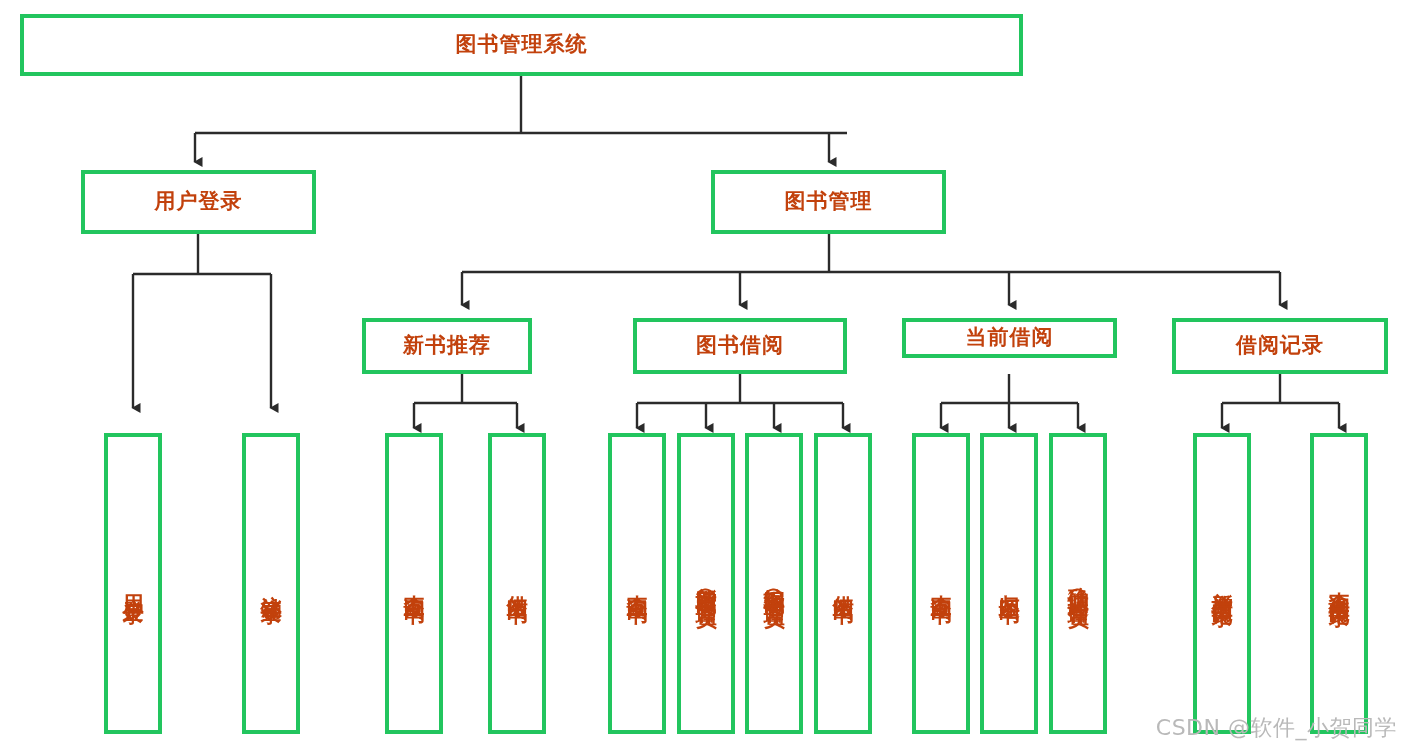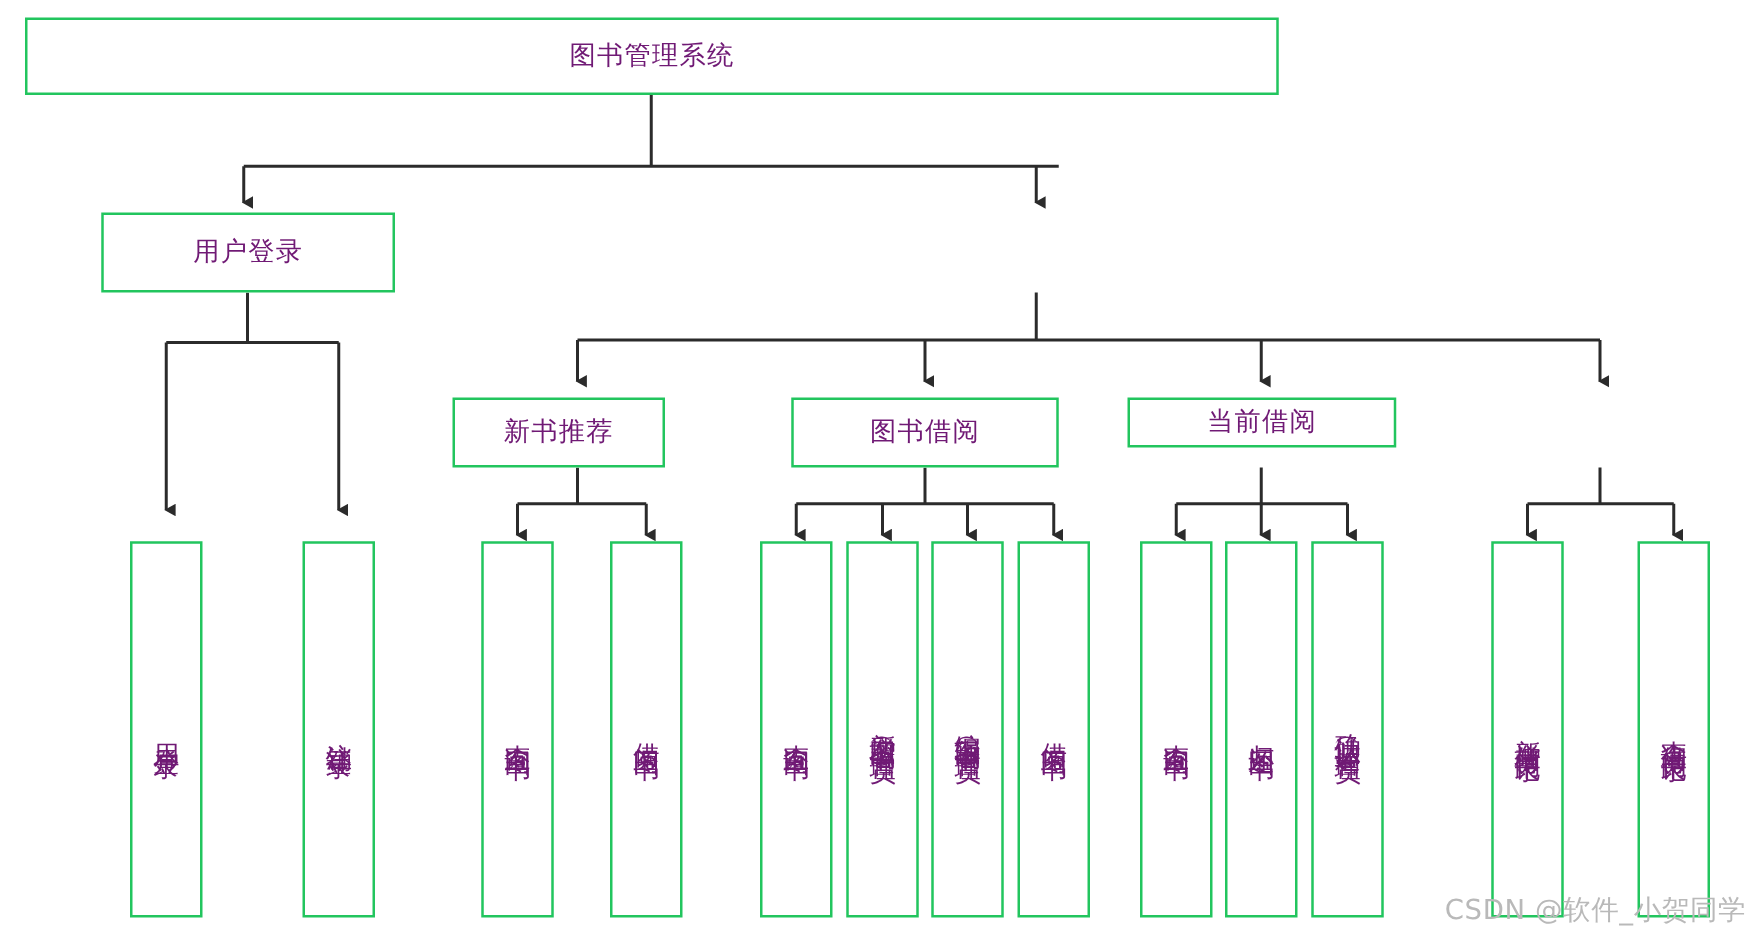--- a/index.html
+++ b/index.html
@@ -23,26 +23,27 @@
     left: 0;
     top: 0;
     width: 1405px;
     height: 747px;
     pointer-events: none;
   }
   .node {
     position: absolute;
     box-sizing: border-box;
     background: #ffffff;
-    border: 2px solid #22c55e;
+    border: 4px solid #22c55e;
     display: flex;
     align-items: center;
     justify-content: center;
-    color: #701a75;
+    color: #c2410c;
     z-index: 2;
+    font-weight: bold;
   }
   .node.h {
     font-size: 21px;
     line-height: 1.2;
     letter-spacing: 1px;
   }
   .node.v {
     writing-mode: vertical-rl;
     text-orientation: upright;
     font-size: 21px;
@@ -121,29 +122,35 @@
     </g>
   </svg>
 
   <div class="node h" style="left:20px; top:14px; width:1003px; height:62px;">
     <span>图书管理系统</span>
   </div>
 
   <div class="node h" style="left:81px; top:170px; width:235px; height:64px;">
     <span>用户登录</span>
   </div>
+  <div class="node h" style="left:711px; top:170px; width:235px; height:64px;">
+    <span>图书管理</span>
+  </div>
 
   <div class="node h" style="left:362px; top:318px; width:170px; height:56px;">
     <span>新书推荐</span>
   </div>
   <div class="node h" style="left:633px; top:318px; width:214px; height:56px;">
     <span>图书借阅</span>
   </div>
   <div class="node h" style="left:902px; top:318px; width:215px; height:40px;">
     <span>当前借阅</span>
+  </div>
+  <div class="node h" style="left:1172px; top:318px; width:216px; height:56px;">
+    <span>借阅记录</span>
   </div>
 
   <div class="node v" style="left:104px; top:433px; width:58px; height:301px;">
     <span class="vtext">用户登录</span>
   </div>
   <div class="node v" style="left:242px; top:433px; width:58px; height:301px;">
     <span class="vtext">注销登录</span>
   </div>
 
   <div class="node v" style="left:385px; top:433px; width:58px; height:301px;">

